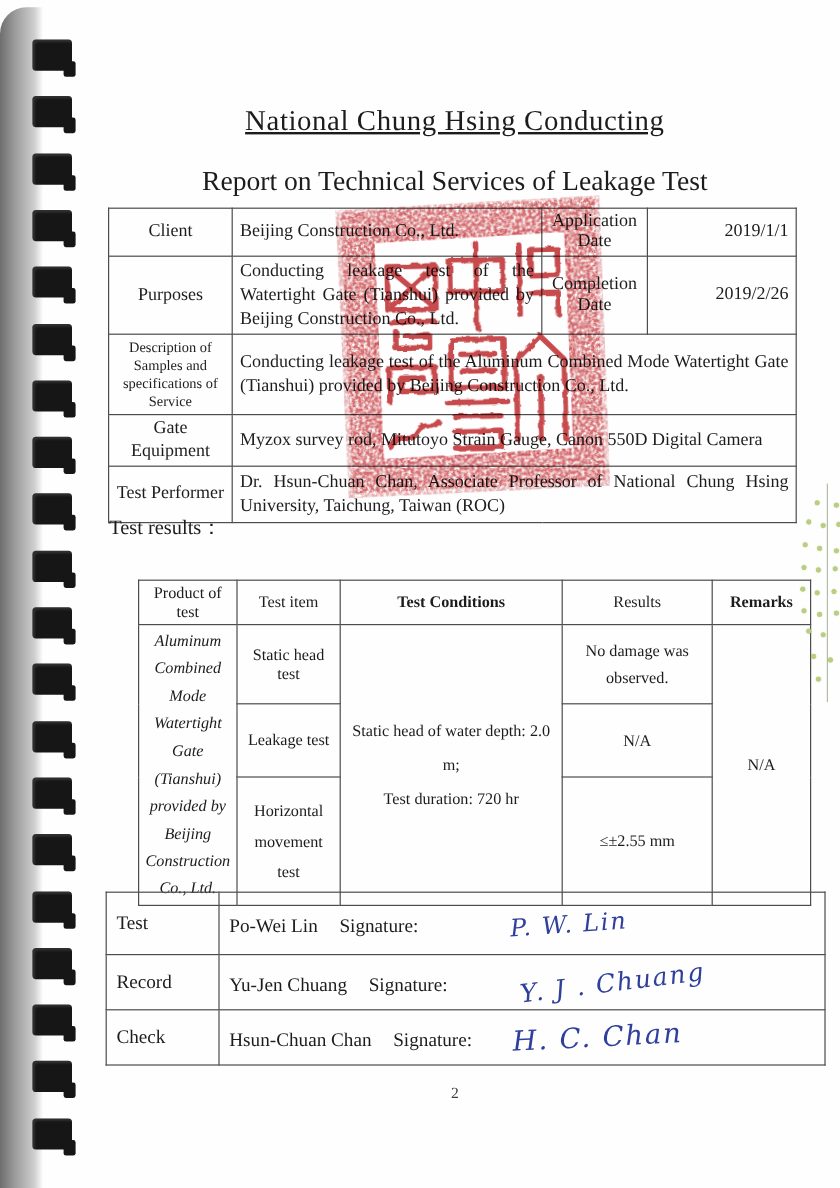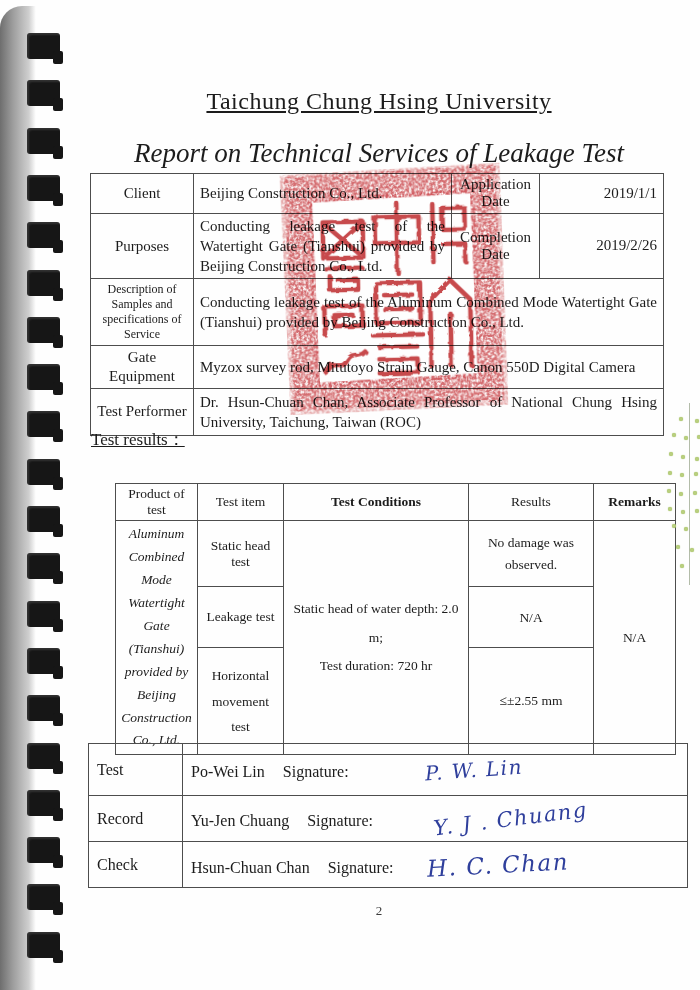--- a/index.html
+++ b/index.html
@@ -10,36 +10,36 @@
   .binding-strip{position:absolute;left:0;top:6px;width:36px;height:984px;
     background:linear-gradient(to right,#6e6e6e 0%,#9c9c9c 35%,#cfcfcf 80%,#ffffff 100%);
     border-top-left-radius:22px;}
   .tooth{position:absolute;left:27px;width:33px;height:26px;background:#161616;border-radius:3px;
     box-shadow:inset 2px 2px 2px rgba(255,255,255,.12);}
   .tooth::after{content:"";position:absolute;right:-3px;bottom:-5px;width:10px;height:13px;background:#161616;border-radius:2px;}
 
   
   .title{position:absolute;left:90px;top:88px;width:578px;text-align:center;font-size:24px;
     text-decoration:underline;letter-spacing:.5px;}
-  .subtitle{position:absolute;left:90px;top:138px;width:578px;text-align:center;font-size:27px;font-style:italic;}
+  .subtitle{position:absolute;left:90px;top:138px;width:578px;text-align:center;font-size:23px;}
 
   
   table{border-collapse:collapse;table-layout:fixed;}
   td,th{border:1px solid #4d4d4d;font-weight:normal;vertical-align:middle;overflow:hidden;}
 
   
   .info-table{position:absolute;left:90px;top:173px;width:547px;}
   .info-table td{font-size:15px;padding:2px 6px;}
   .lbl{text-align:center;line-height:1.25;}
   .val-just{text-align:justify;text-justify:inter-word;line-height:1.35;}
   .datelbl{text-align:center;font-size:14px;line-height:1.15;padding:2px 2px;}
   .dateval{text-align:right;font-size:17px;}
 
   
-  .results-heading{position:absolute;left:91px;top:428px;font-size:17px;text-decoration:underline;}
+  .results-heading{position:absolute;left:91px;top:428px;font-size:17px;}
 
   
   .results-table{position:absolute;left:115px;top:483px;width:560px;}
   .results-table td{font-size:13.5px;text-align:center;padding:2px 4px;}
   .rt-head-small{font-size:12.5px;}
   .rt-head-big{font-size:16px;font-weight:bold;}
   .product-cell{font-size:13px;line-height:1.7;vertical-align:middle;padding:4px 2px;font-style:italic;}
   .conditions-cell{font-size:14px;line-height:2.1;white-space:pre-line;}
   .result-big{font-size:15px;line-height:1.6;}
   .result-mm{font-size:16px;}
@@ -88,21 +88,21 @@
       <div class="tooth" style="top: 601px;"></div>
       <div class="tooth" style="top: 648px;"></div>
       <div class="tooth" style="top: 695px;"></div>
       <div class="tooth" style="top: 743px;"></div>
       <div class="tooth" style="top: 790px;"></div>
       <div class="tooth" style="top: 837px;"></div>
       <div class="tooth" style="top: 884px;"></div>
       <div class="tooth" style="top: 932px;"></div>
     </div>
 
-  <div class="title">Taichung Chung Hsing University</div>
+  <div class="title">National Chung Hsing Conducting</div>
   <div class="subtitle">Report on Technical Services of Leakage Test</div>
 
   <table class="info-table">
     <colgroup>
         <col style="width:103px">
         <col style="width:258px">
         <col style="width:88px">
         <col style="width:124px">
       </colgroup>
     <tbody>

